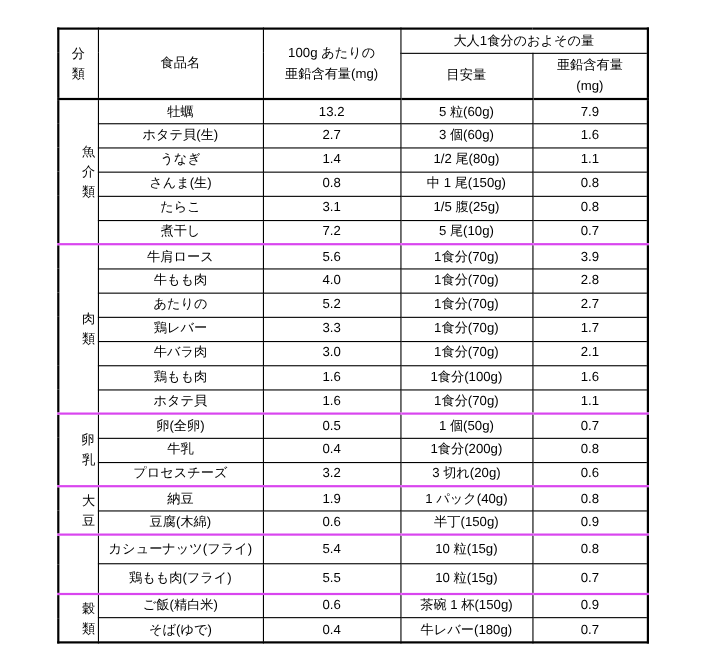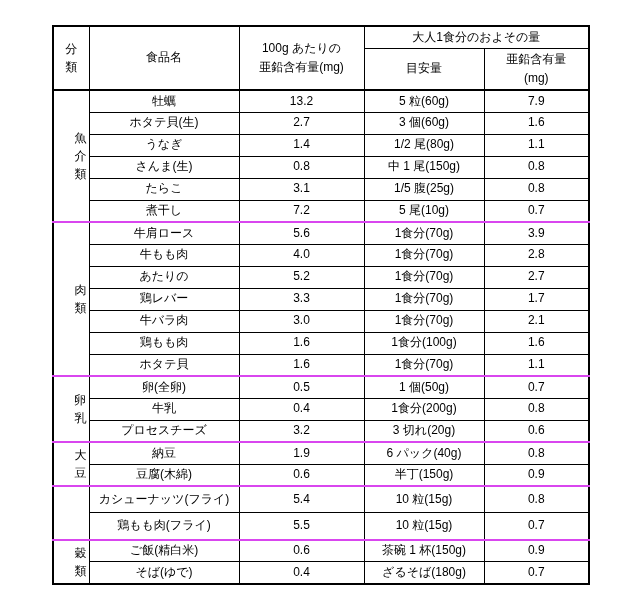--- a/index.html
+++ b/index.html
@@ -190,21 +190,21 @@
         <tr>
           <td>プロセスチーズ</td>
           <td>3.2</td>
           <td>3 切れ(20g)</td>
           <td>0.6</td>
         </tr>
         <tr class="group-start">
           <td rowspan="2" class="cat-cell"><span class="v-label cat-label">大豆</span></td>
           <td>納豆</td>
           <td>1.9</td>
-          <td>6 パック(40g)</td>
+          <td>1 パック(40g)</td>
           <td>0.8</td>
         </tr>
         <tr>
           <td>豆腐(木綿)</td>
           <td>0.6</td>
           <td>半丁(150g)</td>
           <td>0.9</td>
         </tr>
         <tr class="group-start">
           <td rowspan="2" class="cat-cell"><span class="v-label cat-label">ナッツ</span></td>
@@ -222,18 +222,18 @@
         <tr class="group-start">
           <td rowspan="2" class="cat-cell"><span class="v-label cat-label">穀類</span></td>
           <td>ご飯(精白米)</td>
           <td>0.6</td>
           <td>茶碗 1 杯(150g)</td>
           <td>0.9</td>
         </tr>
         <tr>
           <td>そば(ゆで)</td>
           <td>0.4</td>
-          <td>ざるそば(180g)</td>
+          <td>牛レバー(180g)</td>
           <td>0.7</td>
         </tr>
       </tbody>
   </table>
 </div>
 
 </body></html>

